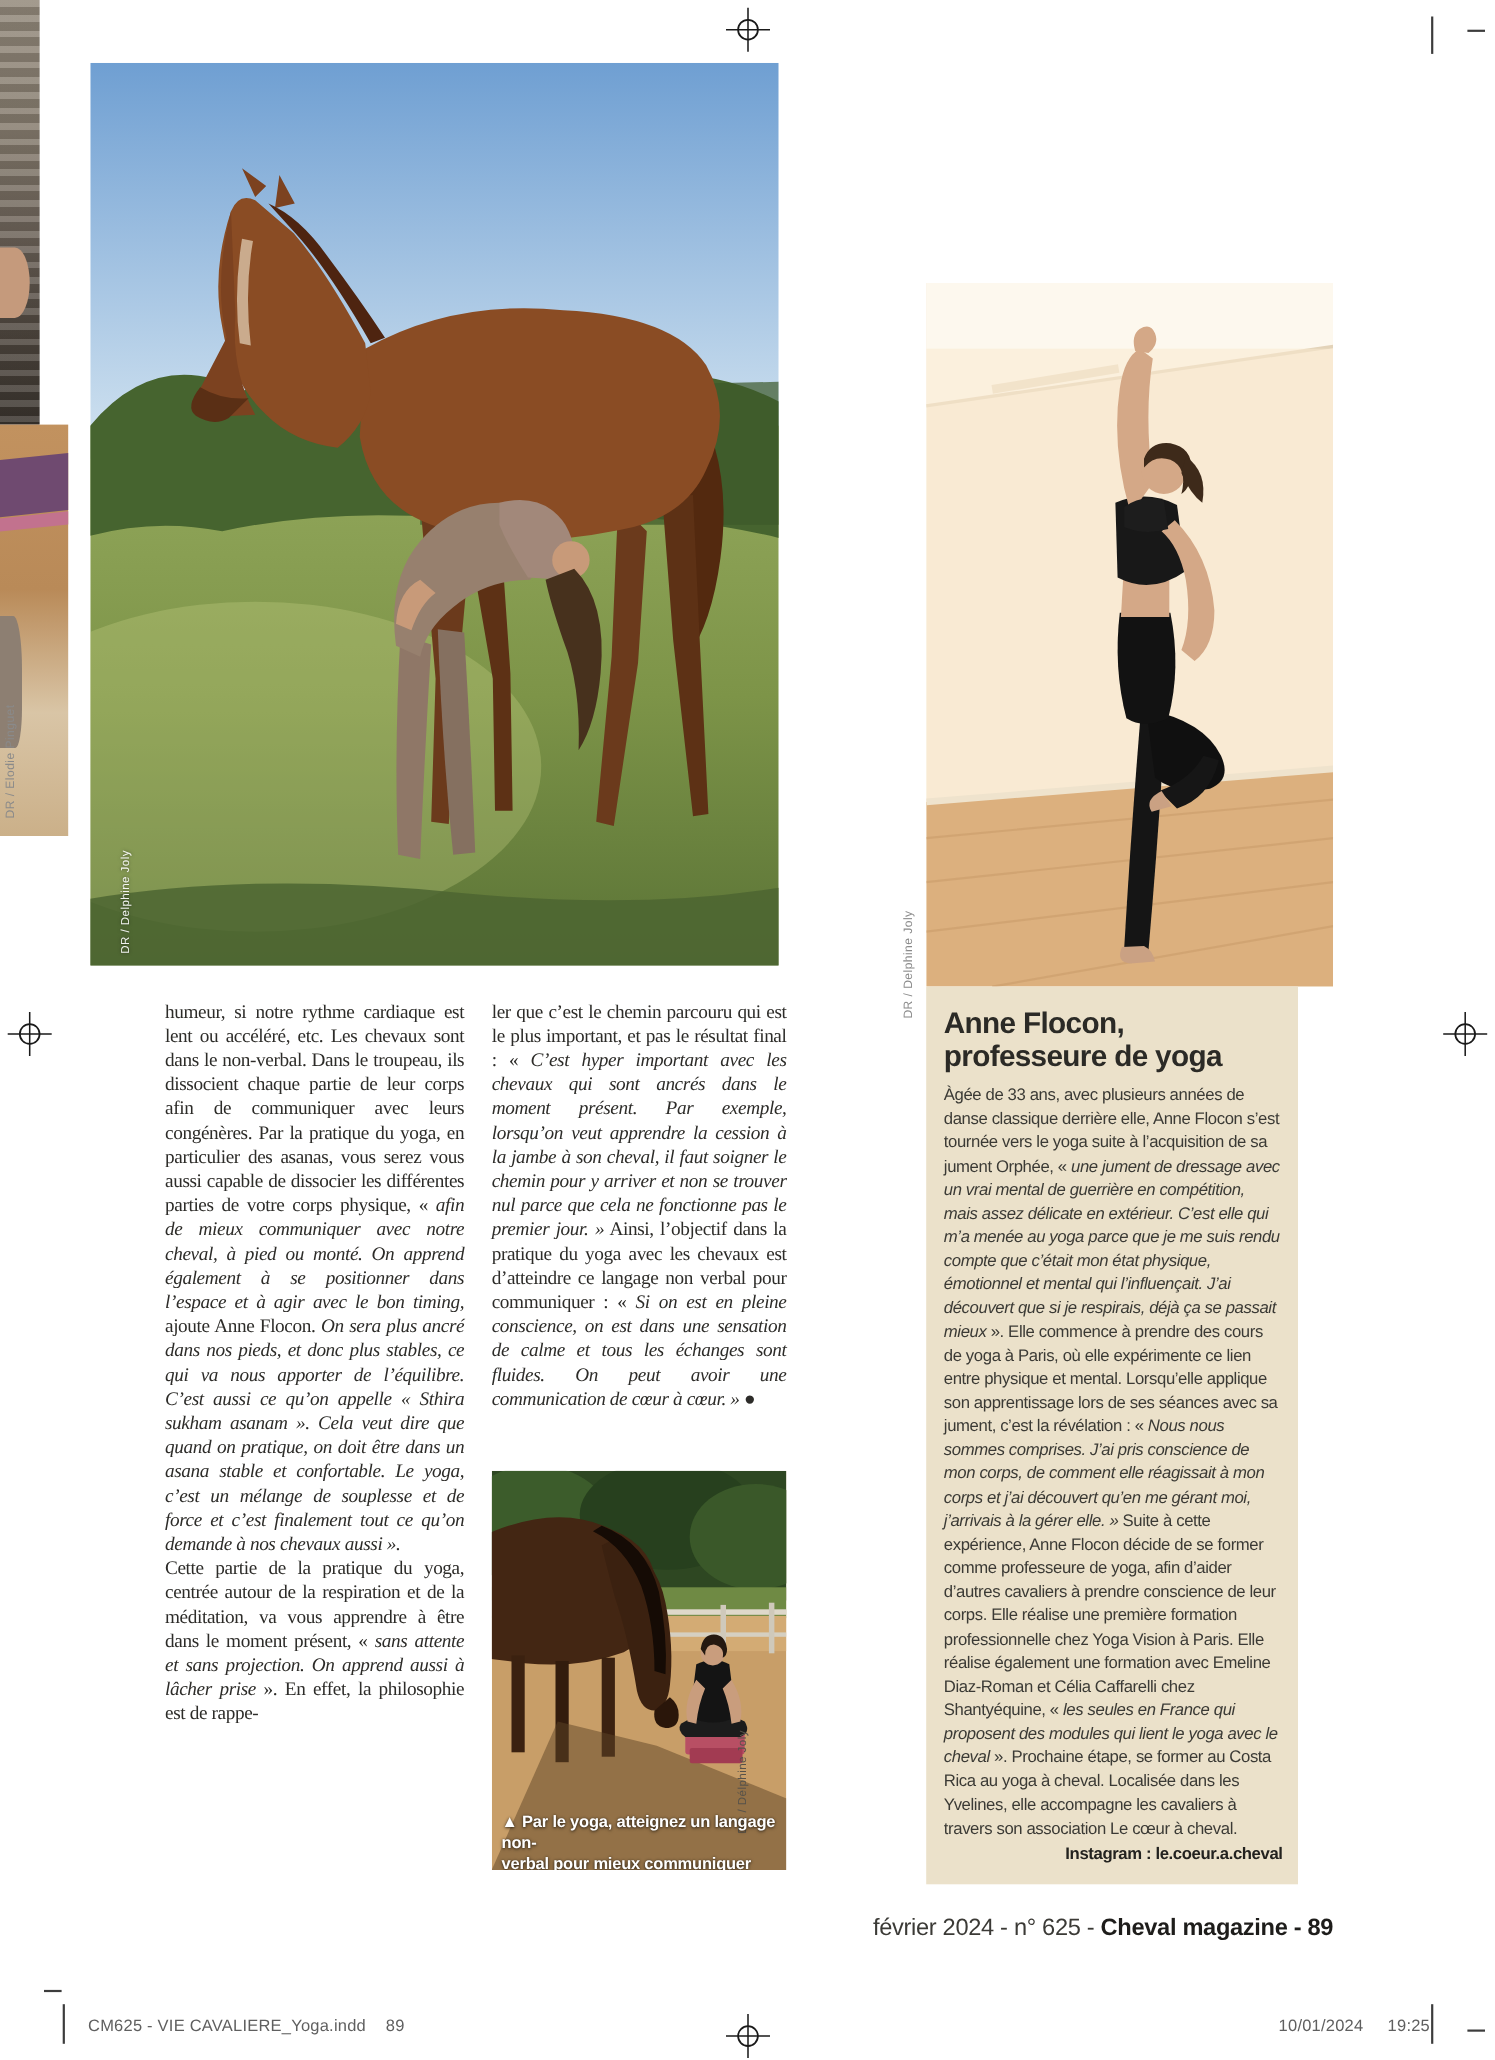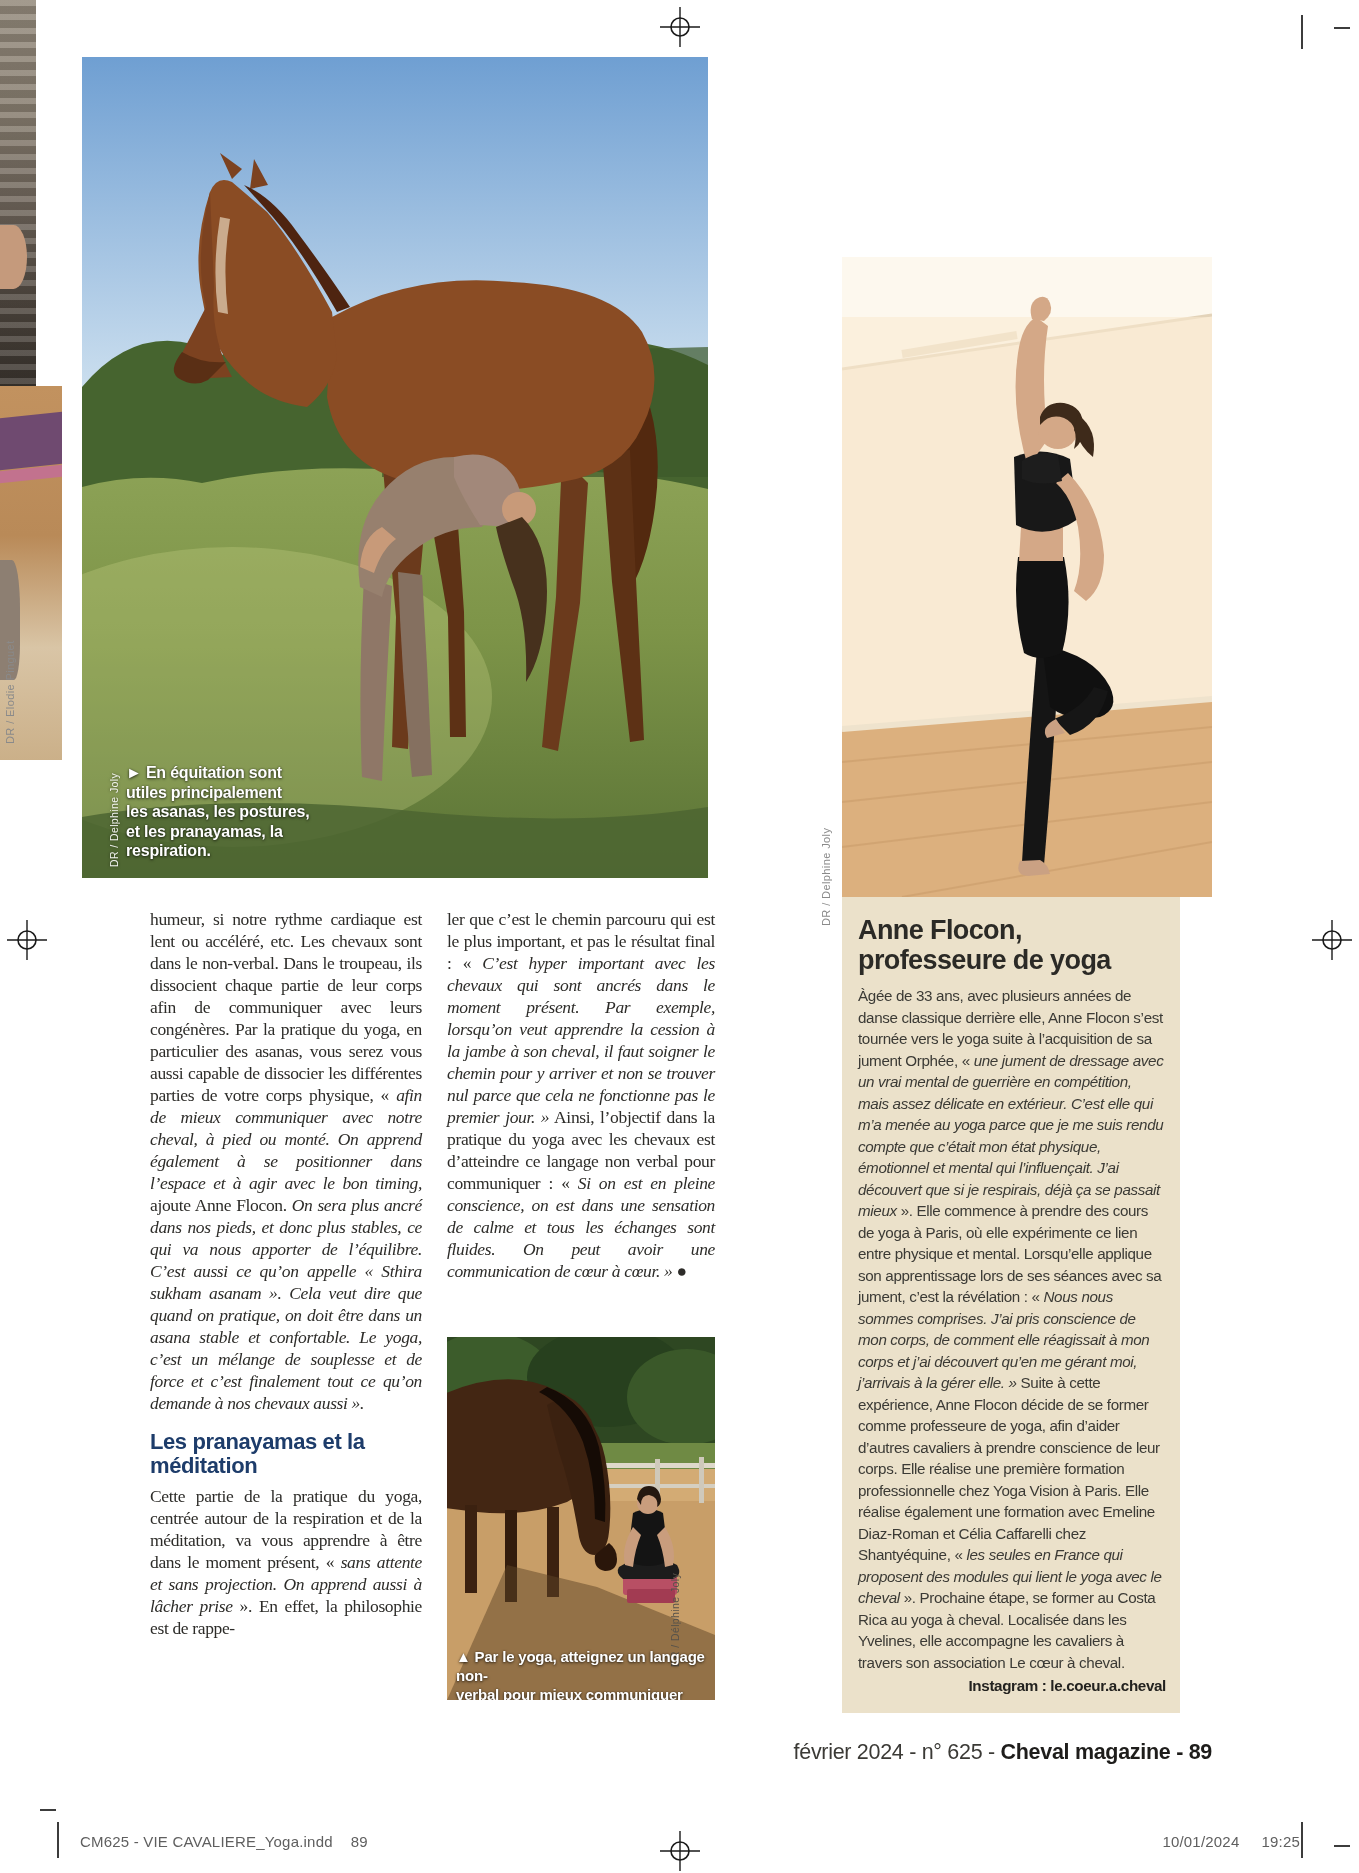--- a/index.html
+++ b/index.html
@@ -108,25 +108,20 @@
       <path d="M282 520 q-6 110 -2 200 l20 4 q4 -95 10 -195 z" fill="#8f7767"></path>
       <path d="M316 515 q4 110 14 205 l20 -2 q-4 -100 -10 -200 z" fill="#857060"></path>
       <path d="M278 530 Q270 470 300 435 Q330 400 372 400 Q405 402 420 430 L400 470 Q360 470 330 495 Q305 515 300 540 Z" fill="#97806e"></path>
       <path d="M372 400 Q412 390 432 420 Q448 448 430 470 L398 468 Q380 440 372 420 Z" fill="#a2887a"></path>
       <path d="M300 470 q-20 10 -22 40 l14 6 q8 -24 22 -34 z" fill="#c89a79"></path>
       <circle cx="437" cy="452" r="17" fill="#c89a79"></circle>
       <path d="M440 460 q30 30 24 95 q-4 45 -20 70 q2 -60 -14 -100 q-12 -35 -16 -55 z" fill="#47311d"></path>
       <path d="M0 760 Q150 735 340 755 Q500 770 626 750 L626 821 L0 821 Z" fill="#4c6531" opacity=".85"></path>
     </svg>
     <div class="abs vtext credit-on-photo" style="left:26px;top:695px;height:115px;">DR / Delphine Joly</div>
-    <div class="abs caption" style="left:44px;top:706px;width:200px;">► En équitation sont
-utiles principalement
-les asanas, les postures,
-et les pranayamas, la
-respiration.</div>
   </div>
 
   <div class="abs photo" style="left:842px;top:257px;width:370px;height:640px;">
     <svg viewBox="0 0 370 640" preserveAspectRatio="none">
       <rect width="370" height="640" fill="#f8ecd8"></rect>
       <polygon points="0,0 370,0 370,58 0,112" fill="#fdf8ee"></polygon>
       <path d="M0 112 L370 58" stroke="#e3d3b9" stroke-width="3" fill="none"></path>
       <path d="M60 97 l115 -19" stroke="#e9dcc4" stroke-width="8" fill="none"></path>
       <rect x="0" y="60" width="370" height="420" fill="#f9e9cf" opacity=".55"></rect>
       <polygon points="0,472 370,442 370,640 0,640" fill="#dcb07e"></polygon>
@@ -146,21 +141,20 @@
       <path d="M180 204 Q196 192 216 198 L220 224 Q198 230 180 222 z" fill="#1d1d1d"></path>
       <circle cx="216" cy="172" r="20" fill="#d4a887"></circle>
       <path d="M198 160 Q204 144 222 146 Q242 150 241 170 Q241 186 232 192 Q238 168 222 161 Q208 156 198 168 z" fill="#3e2a1a"></path>
       <path d="M236 158 q20 14 15 42 q-11 -8 -19 -27 z" fill="#3e2a1a"></path>
     </svg>
   </div>
   <div class="abs vtext credit" style="left:820px;top:798px;height:128px;">DR / Delphine Joly</div>
 
   <div class="abs col" style="left:150px;top:908px;">
     <p><span>humeur, si notre rythme cardiaque est lent ou accéléré, etc. Les chevaux sont dans le non-verbal. Dans le troupeau, ils dissocient chaque partie de leur corps afin de communiquer avec leurs congénères. Par la pratique du yoga, en particulier des asanas, vous serez vous aussi capable de dissocier les différentes parties de votre corps physique, « </span><span class="it">afin de mieux communiquer avec notre cheval, à pied ou monté. On apprend également à se positionner dans l’espace et à agir avec le bon timing, </span><span>ajoute Anne Flocon. </span><span class="it">On sera plus ancré dans nos pieds, et donc plus stables, ce qui va nous apporter de l’équilibre. C’est aussi ce qu’on appelle « Sthira sukham asanam ». Cela veut dire que quand on pratique, on doit être dans un asana stable et confortable. Le yoga, c’est un mélange de souplesse et de force et c’est finalement tout ce qu’on demande à nos chevaux aussi ».</span></p>
-    <h3 class="subhead">Les pranayamas et la méditation</h3>
     <p><span>Cette partie de la pratique du yoga, centrée autour de la respiration et de la méditation, va vous apprendre à être dans le moment présent, « </span><span class="it">sans attente et sans projection. On apprend aussi à lâcher prise</span><span> ». En effet, la philosophie est de rappe-</span></p>
   </div>
 
   <div class="abs col" style="left:447px;top:908px;width:268px;">
     <p><span>ler que c’est le chemin parcouru qui est le plus important, et pas le résultat final : « </span><span class="it">C’est hyper important avec les chevaux qui sont ancrés dans le moment présent. Par exemple, lorsqu’on veut apprendre la cession à la jambe à son cheval, il faut soigner le chemin pour y arriver et non se trouver nul parce que cela ne fonctionne pas le premier jour. »</span><span> Ainsi, l’objectif dans la pratique du yoga avec les chevaux est d’atteindre ce langage non verbal pour communiquer : « </span><span class="it">Si on est en pleine conscience, on est dans une sensation de calme et tous les échanges sont fluides. On peut avoir une communication de cœur à cœur. »</span><span> ●</span></p>
   </div>
 
   <div class="abs photo" style="left:447px;top:1337px;width:268px;height:363px;">
     <svg viewBox="0 0 268 363" preserveAspectRatio="none">
       <rect width="268" height="363" fill="#c89e68"></rect>

